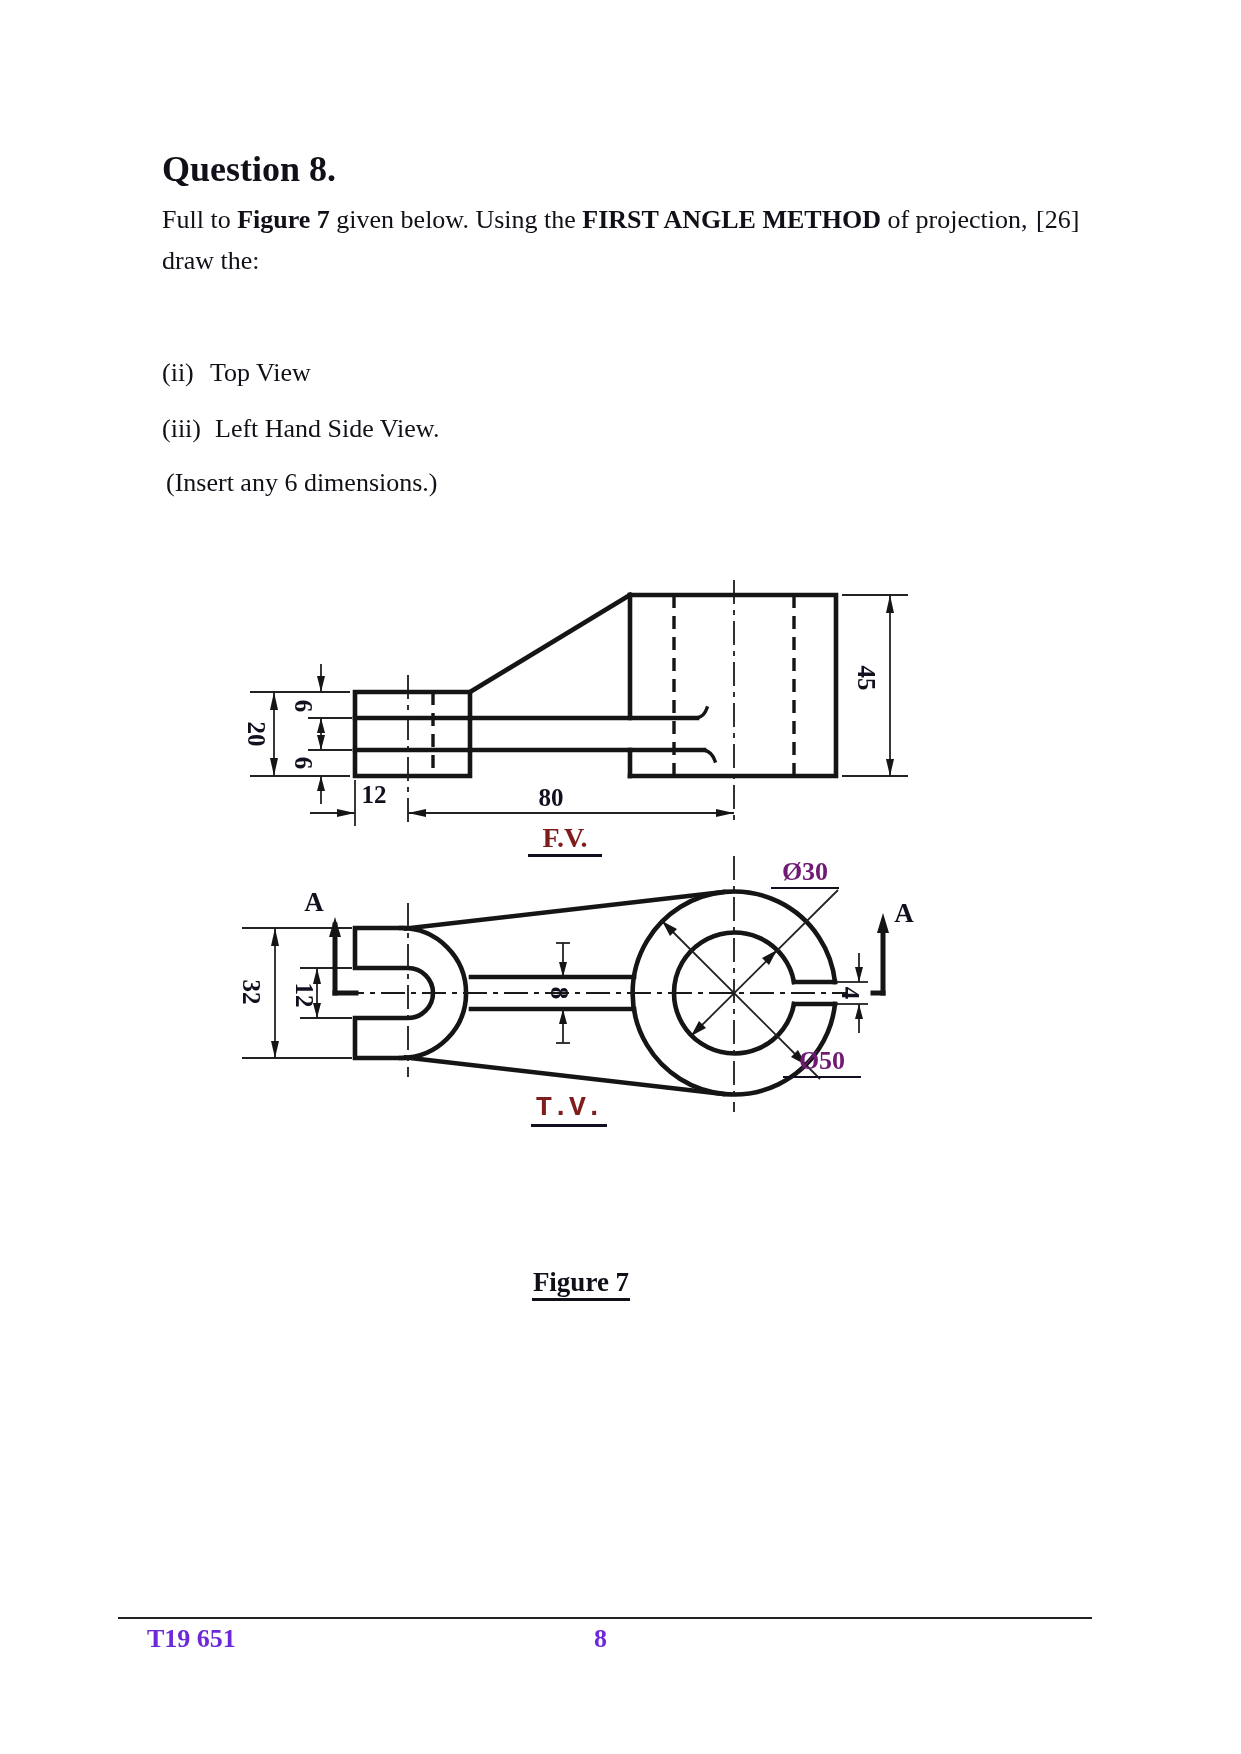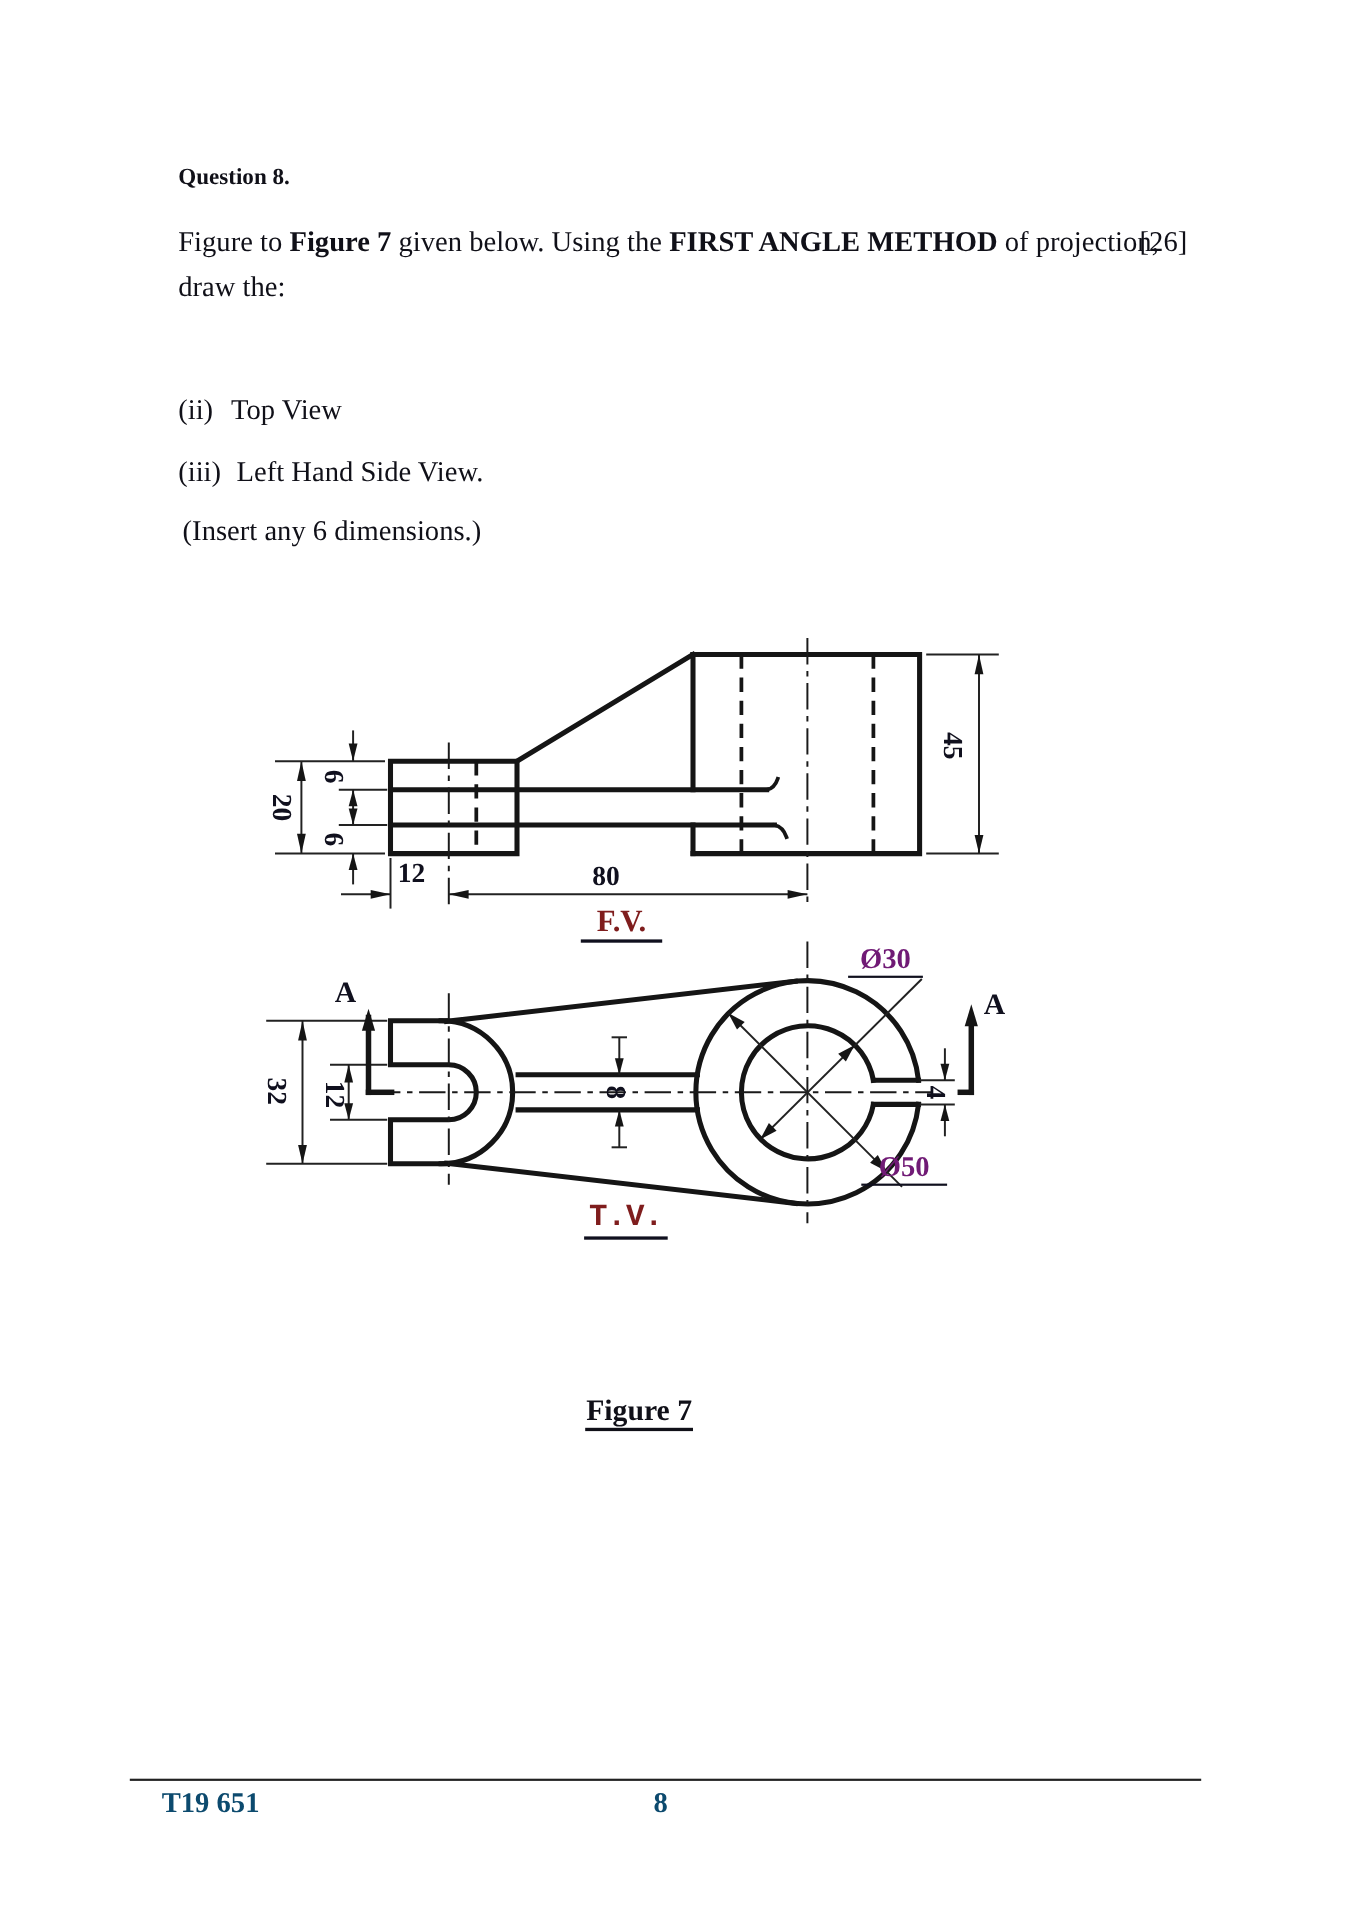--- a/index.html
+++ b/index.html
@@ -2,21 +2,21 @@
 <html><head>
 <meta charset="utf-8">
 <style>
   html,body{margin:0;padding:0;background:#e8e8e8;}
   .page{
     position:relative;width:1241px;height:1754px;margin:0 auto;
     background:#ffffff;overflow:hidden;
     font-family:"Liberation Serif", serif;color:#101018;
   }
   .abs{position:absolute;white-space:nowrap;}
-  .qtitle{font-weight:bold;font-size:21px;}
+  .qtitle{font-weight:bold;font-size:36px;}
   .body-line{font-size:26px;}
   .body-line b{font-weight:bold;}
   .item-marker{display:inline-block;}
   .fig-svg{position:absolute;left:0;top:0;width:1241px;height:1754px;}
   .dim{
     position:absolute;font-weight:bold;font-size:25px;color:#10101e;
     transform:translate(-50%,-50%);line-height:1;
   }
   .dim.rot{transform:translate(-50%,-50%) rotate(90deg);}
   .view-label{
@@ -26,30 +26,30 @@
   .dia-label{
     position:absolute;font-weight:bold;font-size:26px;color:#701a75;
     text-align:center;border-bottom:2px solid #10101e;line-height:1.15;
   }
   .sec-label{position:absolute;font-weight:bold;font-size:27px;color:#10101e;transform:translate(-50%,-50%);}
   .caption{
     position:absolute;font-weight:bold;font-size:27px;color:#101018;
     border-bottom:3px solid #101018;line-height:1.1;text-align:center;
   }
   .footer-rule{position:absolute;left:118px;top:1617px;width:974px;border-top:2px solid #222;}
-  .footer-text{position:absolute;top:1624px;font-weight:bold;font-size:26px;color:#0c4a6e;}
+  .footer-text{position:absolute;top:1624px;font-weight:bold;font-size:26px;color:#6d28d9;}
 </style>
 </head>
 <body>
 
 <div class="page">
 
   <div class="abs qtitle" style="left:162px;top:148px;">Question 8.</div>
 
-  <div class="abs body-line" style="left:162px;top:205px;"><span>Figure to </span><b>Figure 7</b><span> given below. Using the </span><b>FIRST ANGLE METHOD</b><span> of projection,</span></div>
+  <div class="abs body-line" style="left:162px;top:205px;"><span>Full to </span><b>Figure 7</b><span> given below. Using the </span><b>FIRST ANGLE METHOD</b><span> of projection,</span></div>
 
   <div class="abs body-line" style="left:1036px;top:205px;">[26]</div>
 
   <div class="abs body-line" style="left:162px;top:246px;">draw the:</div>
 
   <div class="abs body-line" style="left:162px;top:358px;">
     <span class="item-marker" style="width:48px;">(ii)</span><span>Top View</span>
   </div>
   <div class="abs body-line" style="left:162px;top:414px;">
     <span class="item-marker" style="width:53px;">(iii)</span><span>Left Hand Side View.</span>

